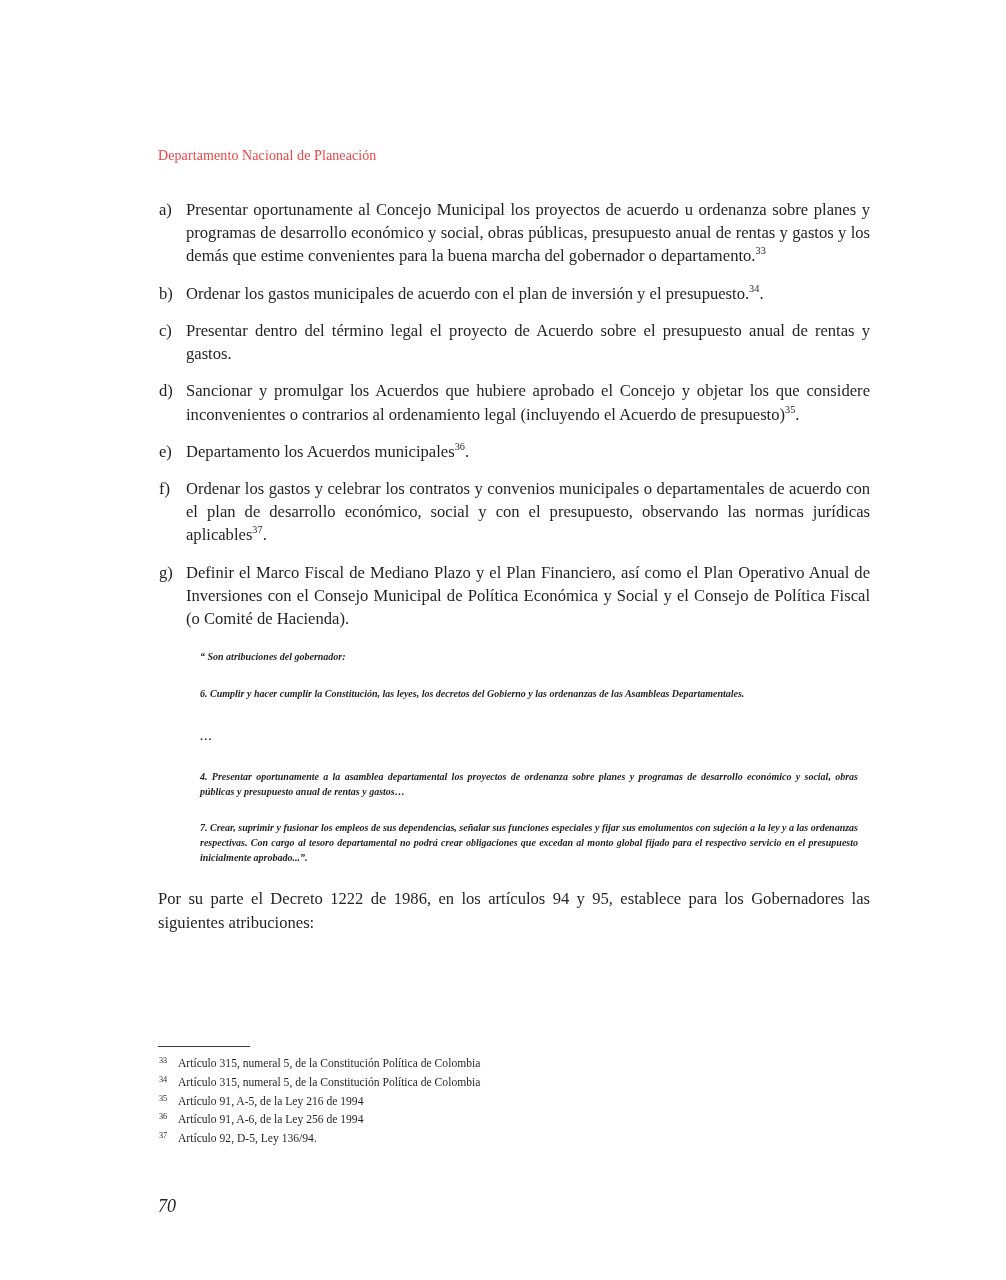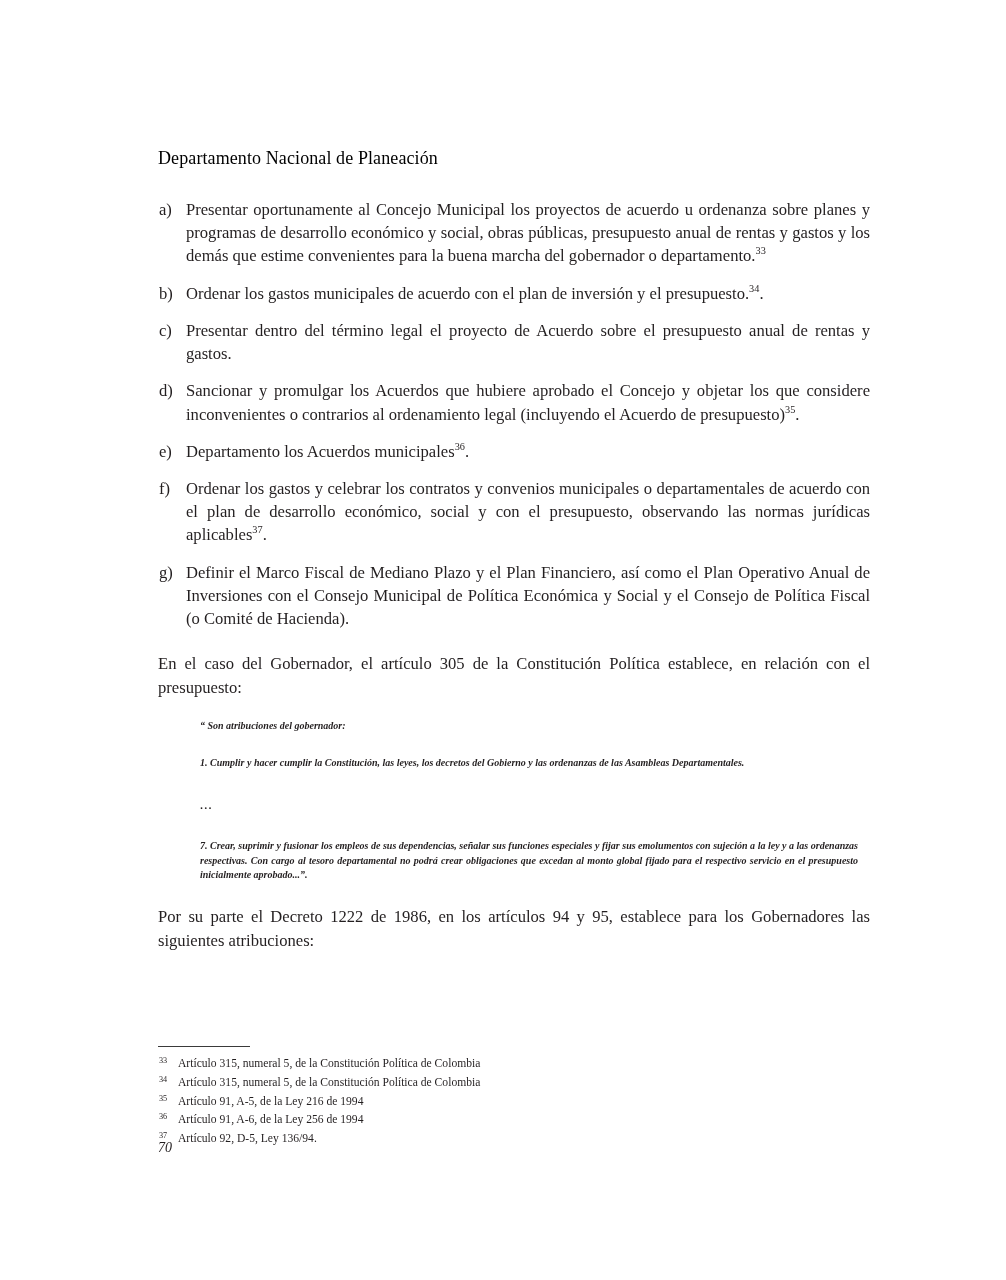--- a/index.html
+++ b/index.html
@@ -17,23 +17,23 @@
     font-family: "Liberation Serif", "DejaVu Serif", serif;
     color: #231f20;
     overflow: hidden;
   }
 
   
   .running-head {
     position: absolute;
     left: 158px;
     top: 148px;
-    font-size: 18px;
+    font-size: 14px;
     letter-spacing: 0.1px;
-    color: #000000;
+    color: #ef4444;
     white-space: nowrap;
     text-align: center;
   }
 
   
   .content {
     position: absolute;
     left: 158px;
     top: 198px;
     width: 712px;
@@ -131,22 +131,22 @@
     position: absolute;
     left: 1px;
     top: -1px;
     font-size: 8.2px;
   }
 
   
   .folio {
     position: absolute;
     left: 158px;
-    top: 1140px;
-    font-size: 14px;
+    top: 1196px;
+    font-size: 18px;
     font-style: italic;
     color: #231f20;
   }
 </style>
 </head>
 <body>
 
 <div class="page">
 
   <div class="running-head">Departamento Nacional de Planeación</div>
@@ -178,26 +178,26 @@
       <li class="list-item">
         <span class="list-marker">f)</span><span>Ordenar los gastos y celebrar los contratos y convenios municipales o departamentales de acuerdo con el plan de desarrollo económico, social y con el presupuesto, observando las normas jurídicas aplicables</span><sup class="fn-ref">37</sup><span>.</span>
       </li>
 
       <li class="list-item">
         <span class="list-marker">g)</span><span>Definir el Marco Fiscal de Mediano Plazo y el Plan Financiero, así como el Plan Operativo Anual de Inversiones con el Consejo Municipal de Política Económica y Social y el Consejo de Política Fiscal (o Comité de Hacienda).</span>
       </li>
 
     </ol>
 
-    <p class="body-para">En el caso del Gobernador, el artículo 305 de la Constitución Política establece, en relación con el presupuesto:</p>
 
     <blockquote class="quote-block">
       <p class="quote-para tight">“ Son atribuciones del gobernador:</p>
-      <p class="quote-para tight">1. Cumplir y hacer cumplir la Constitución, las leyes, los decretos del Gobierno y las ordenanzas de las Asambleas Departamentales.</p>
+      <p class="quote-para tight">6. Cumplir y hacer cumplir la Constitución, las leyes, los decretos del Gobierno y las ordenanzas de las Asambleas Departamentales.</p>
       <p class="quote-ellipsis">...</p>
+      <p class="quote-para tight">4. Presentar oportunamente a la asamblea departamental los proyectos de ordenanza sobre planes y programas de desarrollo económico y social, obras públicas y presupuesto anual de rentas y gastos…</p>
       <p class="quote-para">7. Crear, suprimir y fusionar los empleos de sus dependencias, señalar sus funciones especiales y fijar sus emolumentos con sujeción a la ley y a las ordenanzas respectivas. Con cargo al tesoro departamental no podrá crear obligaciones que excedan al monto global fijado para el respectivo servicio en el presupuesto inicialmente aprobado...”.</p>
     </blockquote>
 
     <p class="body-para">Por su parte el Decreto 1222 de 1986, en los artículos 94 y 95, establece para los Gobernadores las siguientes atribuciones:</p>
 
 
   </div>
 
   <div class="footnotes">
     <hr class="footnote-rule">

